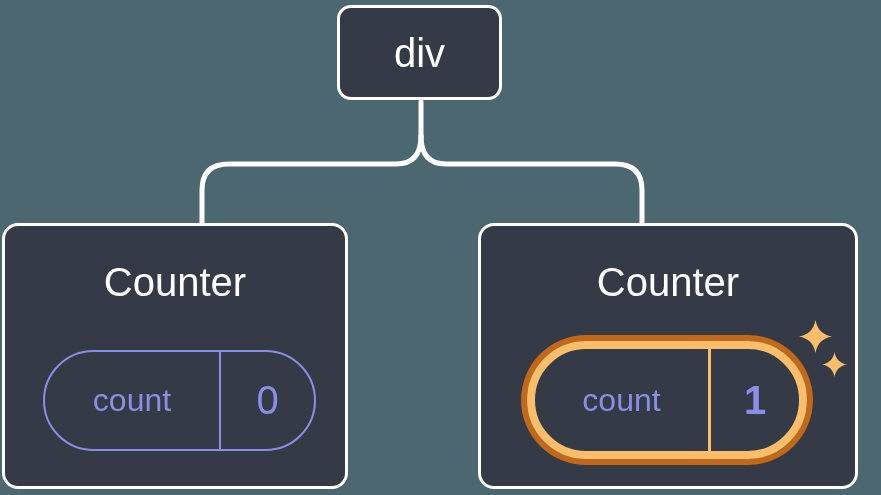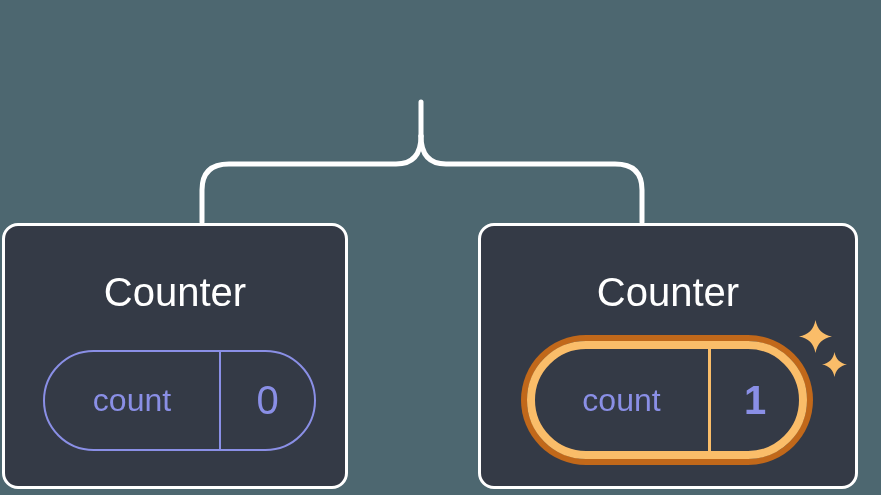--- a/index.html
+++ b/index.html
@@ -48,21 +48,21 @@
     top: 223px;
     height: 266px;
     background: var(--node-fill);
     border: 3px solid var(--node-border);
     border-radius: 16px;
     box-sizing: border-box;
   }
   .card-left  { left: 2px;   width: 346px; }
   .card-right { left: 478px; width: 380px; }
   .card-title {
-    margin-top: 46px;
+    margin-top: 36px;
     text-align: center;
     color: var(--text-primary);
     font-size: 40px;
     font-weight: 500;
     line-height: 1;
   }
   .pill {
     position: absolute;
     box-sizing: border-box;
     display: flex;
@@ -112,20 +112,23 @@
 <body>
 
 <div class="stage">
 
   <svg class="connectors" viewBox="0 0 881 495" xmlns="http://www.w3.org/2000/svg" aria-hidden="true">
     <path class="conn" d="M421 102 L421 136"></path>
     <path class="conn" d="M421 136 Q421 164 396 164 L229 164 Q202 164 202 190 L202 222"></path>
     <path class="conn" d="M421 136 Q421 164 446 164 L615 164 Q642 164 642 190 L642 222"></path>
   </svg>
 
+  <div class="node root">
+    <span class="node-label">div</span>
+  </div>
 
   <div class="card card-left">
     <div class="card-title">Counter</div>
     <div class="pill pill-plain">
       <span class="pill-name">count</span>
       <span class="pill-value">0</span>
     </div>
   </div>
 
   <div class="card card-right">

